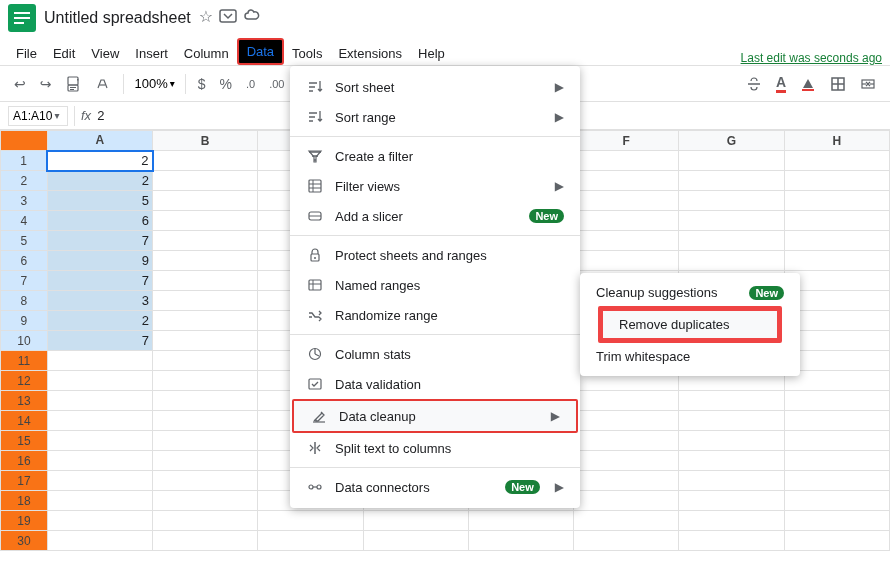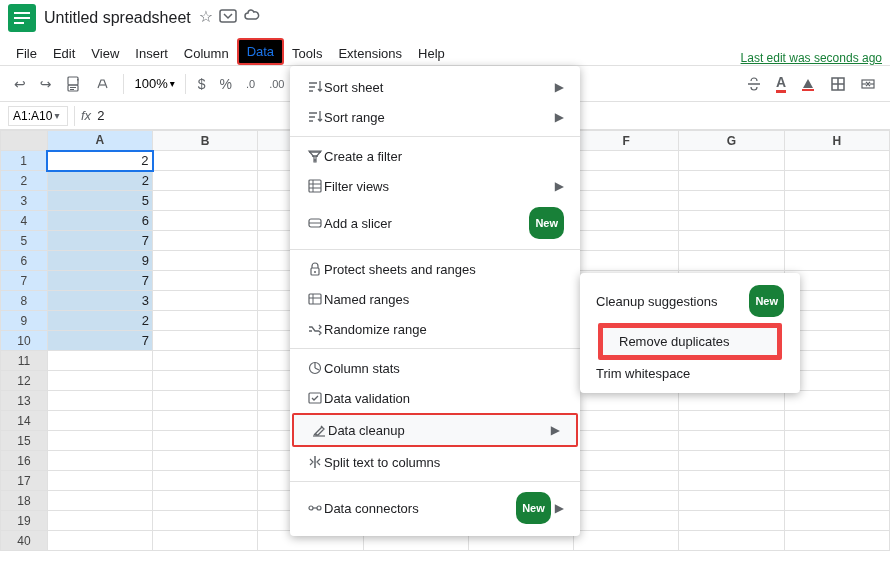--- a/index.html
+++ b/index.html
@@ -53,21 +53,21 @@
     .fx-label { color: #5f6368; font-size: 13px; margin-right: 6px; font-style: italic; }
     .formula-value { font-size: 13px; color: #202124; }
 
     
     #grid-container {
       position: relative; overflow: hidden; height: calc(572px - 36px - 30px - 36px - 28px);
       background: #fff;
     }
     table { border-collapse: collapse; width: 100%; }
     .col-header { background: #f8f9fa; border: 1px solid #e0e0e0; text-align: center; font-size: 12px; color: #444; height: 20px; min-width: 40px; user-select: none; }
-    .row-header { background: #e5e5e5; border: 1px solid #e0e0e0; text-align: center; font-size: 12px; color: #444; width: 30px; }
+    .row-header { background: #f97316; border: 1px solid #e0e0e0; text-align: center; font-size: 12px; color: #444; width: 30px; }
     .cell { border: 1px solid #e0e0e0; height: 20px; font-size: 13px; color: #202124; padding: 0 3px; }
     .col-a { width: 90px; }
     .col-b { width: 90px; }
     .col-c { width: 90px; }
     .col-d { width: 90px; }
     .col-e { width: 90px; }
     .col-f { width: 90px; }
     .col-g { width: 90px; }
     .col-h { width: 90px; }
     .cell.selected-range { background: #c9dff0; }
@@ -77,27 +77,27 @@
     th.col-header.selected { background: #d0e7fd; }
 
     
     #data-menu {
       position: fixed; top: 66px; left: 290px; width: 290px;
       background: #fff; border-radius: 4px; box-shadow: 0 2px 10px rgba(0,0,0,0.3);
       padding: 6px 0; z-index: 1000; pointer-events: all;
     }
     .menu-group-item {
       display: flex; align-items: center; padding: 6px 16px; cursor: pointer;
-      font-size: 13px; color: #202124; gap: 0; position: relative;
+      font-size: 13px; color: #202124; gap: 11px; position: relative;
     }
     .menu-icon { width: 18px; height: 18px; color: #5f6368; flex-shrink: 0; display: flex; align-items: center; justify-content: center; font-size: 14px; }
     .menu-label { flex: 1; }
     .menu-arrow { color: #5f6368; font-size: 12px; }
     .menu-badge {
-      background: #188038; color: #fff; font-size: 11px; padding: 10px 6px;
+      background: #188038; color: #fff; font-size: 11px; padding: 1px 6px;
       border-radius: 10px; font-weight: 600;
     }
     .menu-divider { height: 1px; background: #e0e0e0; margin: 4px 0; }
     .menu-group-item.highlighted { border: 2px solid #e53935; margin: 0 2px; border-radius: 2px; }
 
     
     #cleanup-submenu {
       position: fixed; top: 273px; left: 580px; width: 220px;
       background: #fff; border-radius: 4px; box-shadow: 0 2px 10px rgba(0,0,0,0.3);
       padding: 6px 0; z-index: 1001; pointer-events: all;
@@ -454,21 +454,21 @@
           <td class="cell cell-value"></td>
           <td class="cell"></td>
           <td class="cell"></td>
           <td class="cell"></td>
           <td class="cell"></td>
           <td class="cell"></td>
           <td class="cell"></td>
           <td class="cell"></td>
         </tr>
         <tr>
-          <td class="col-header row-header">40</td>
+          <td class="col-header row-header">30</td>
           <td class="cell cell-value"></td>
           <td class="cell"></td>
           <td class="cell"></td>
           <td class="cell"></td>
           <td class="cell"></td>
           <td class="cell"></td>
           <td class="cell"></td>
           <td class="cell"></td>
         </tr>
       </tbody>

